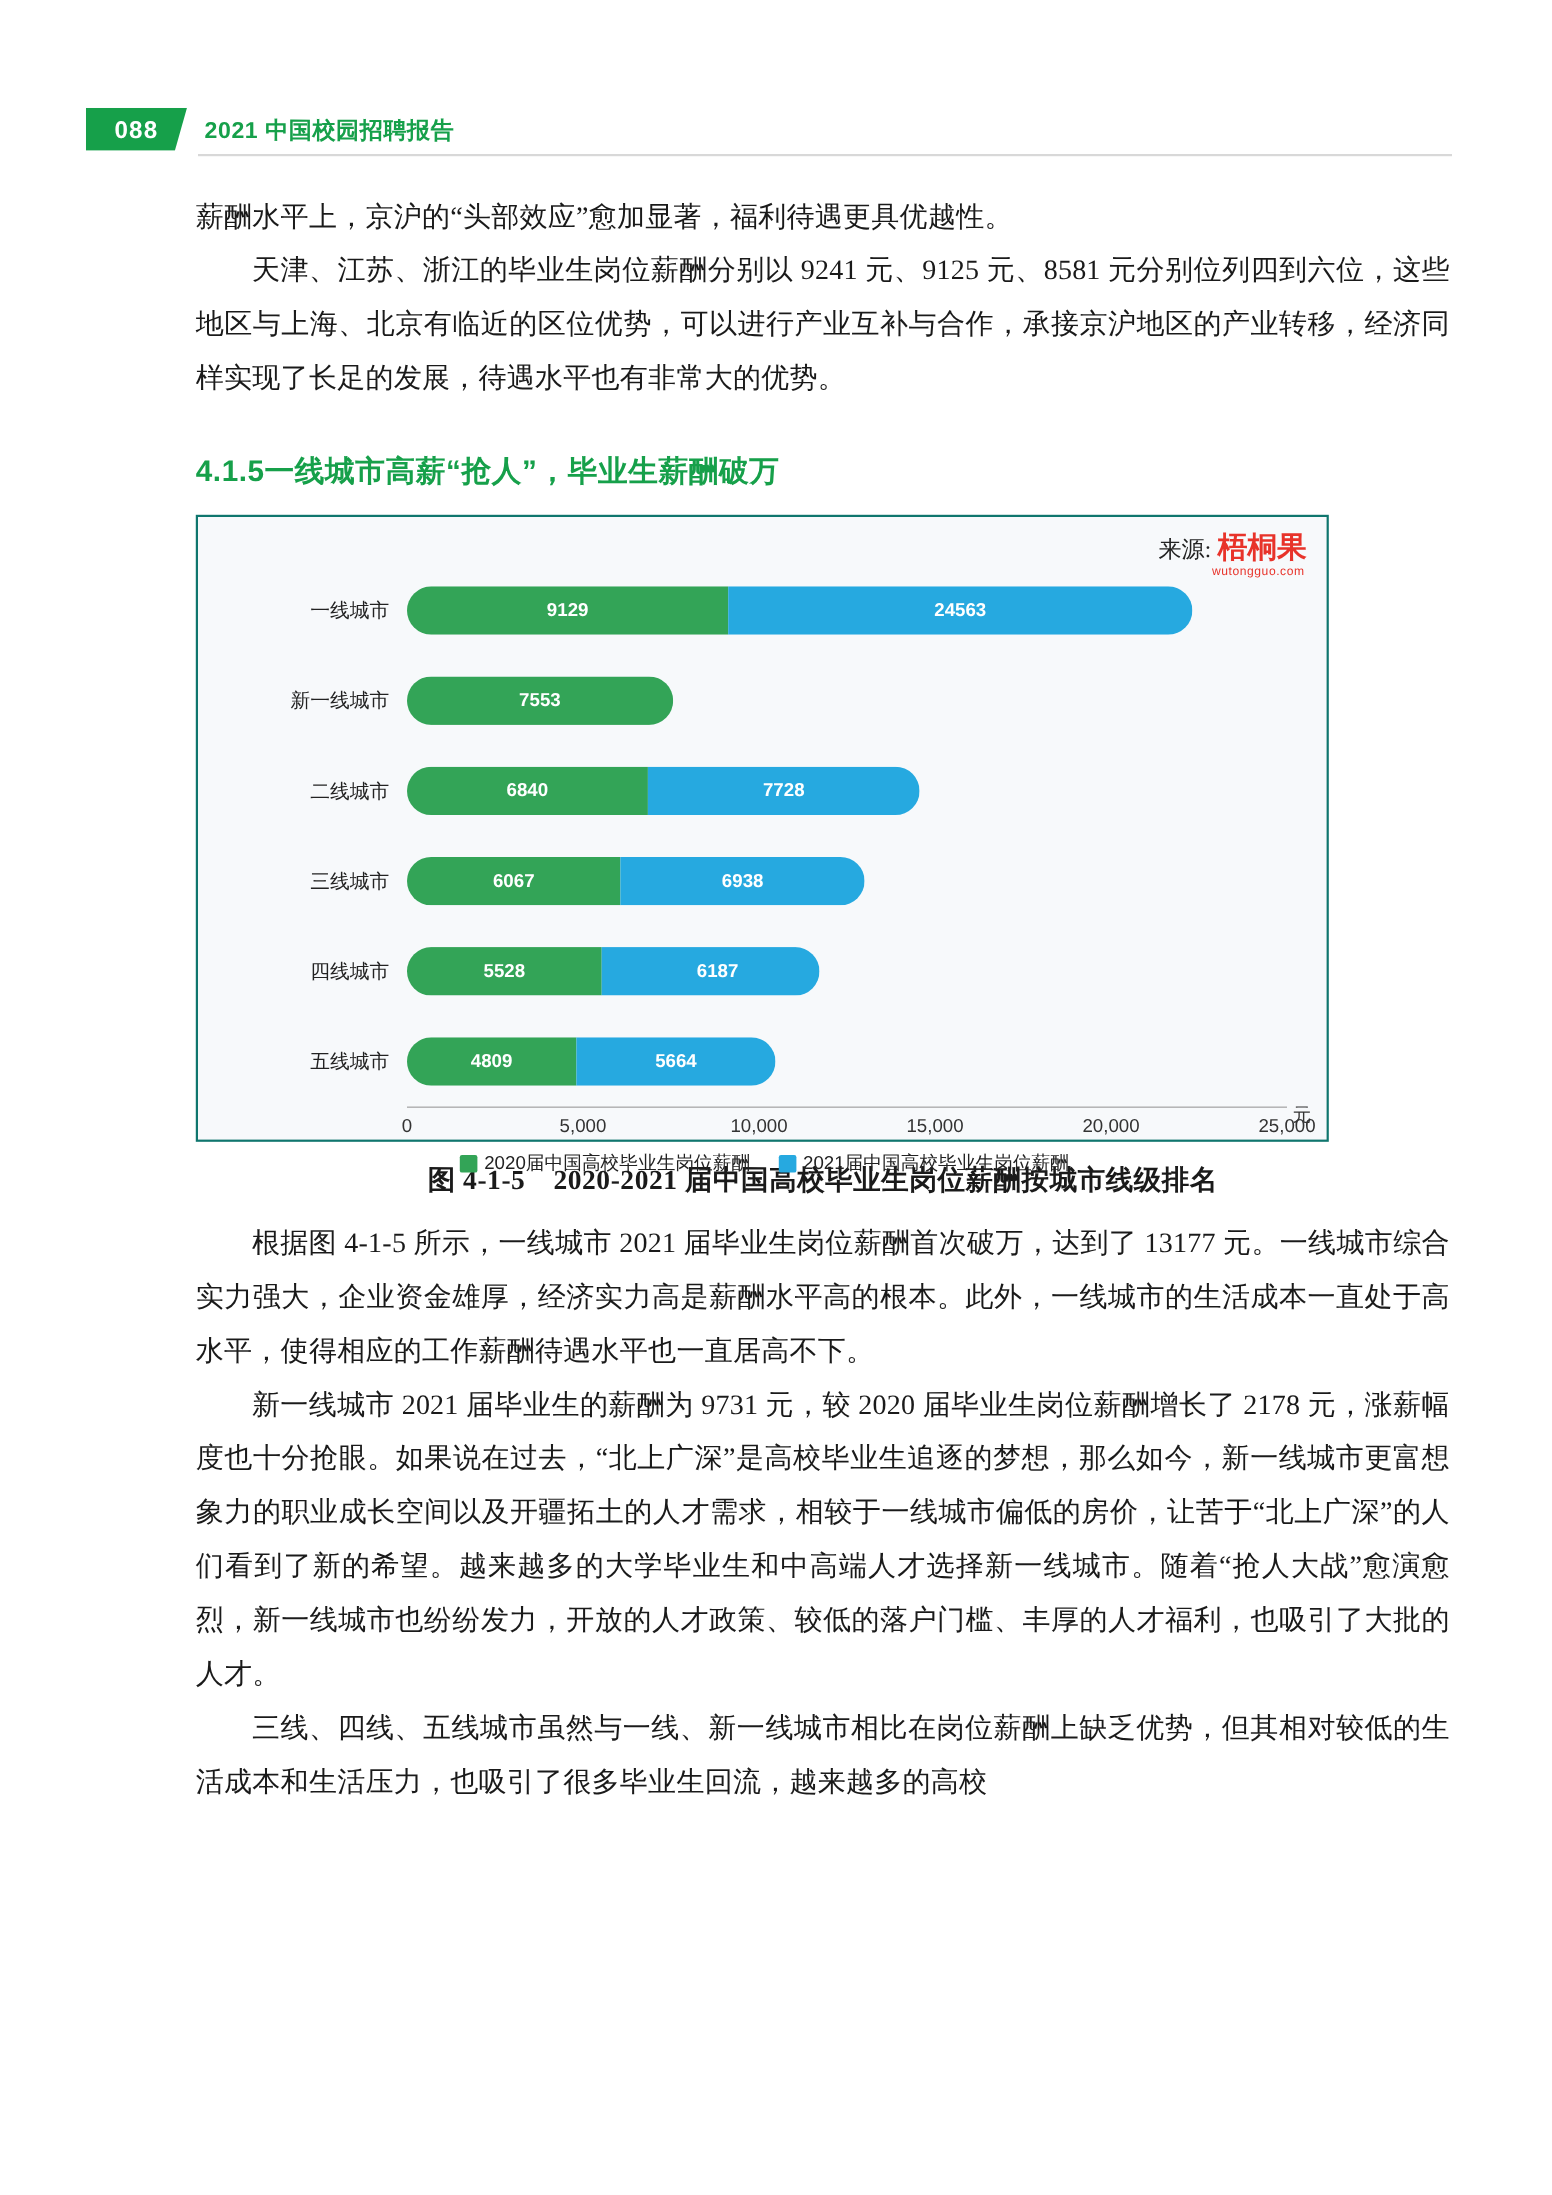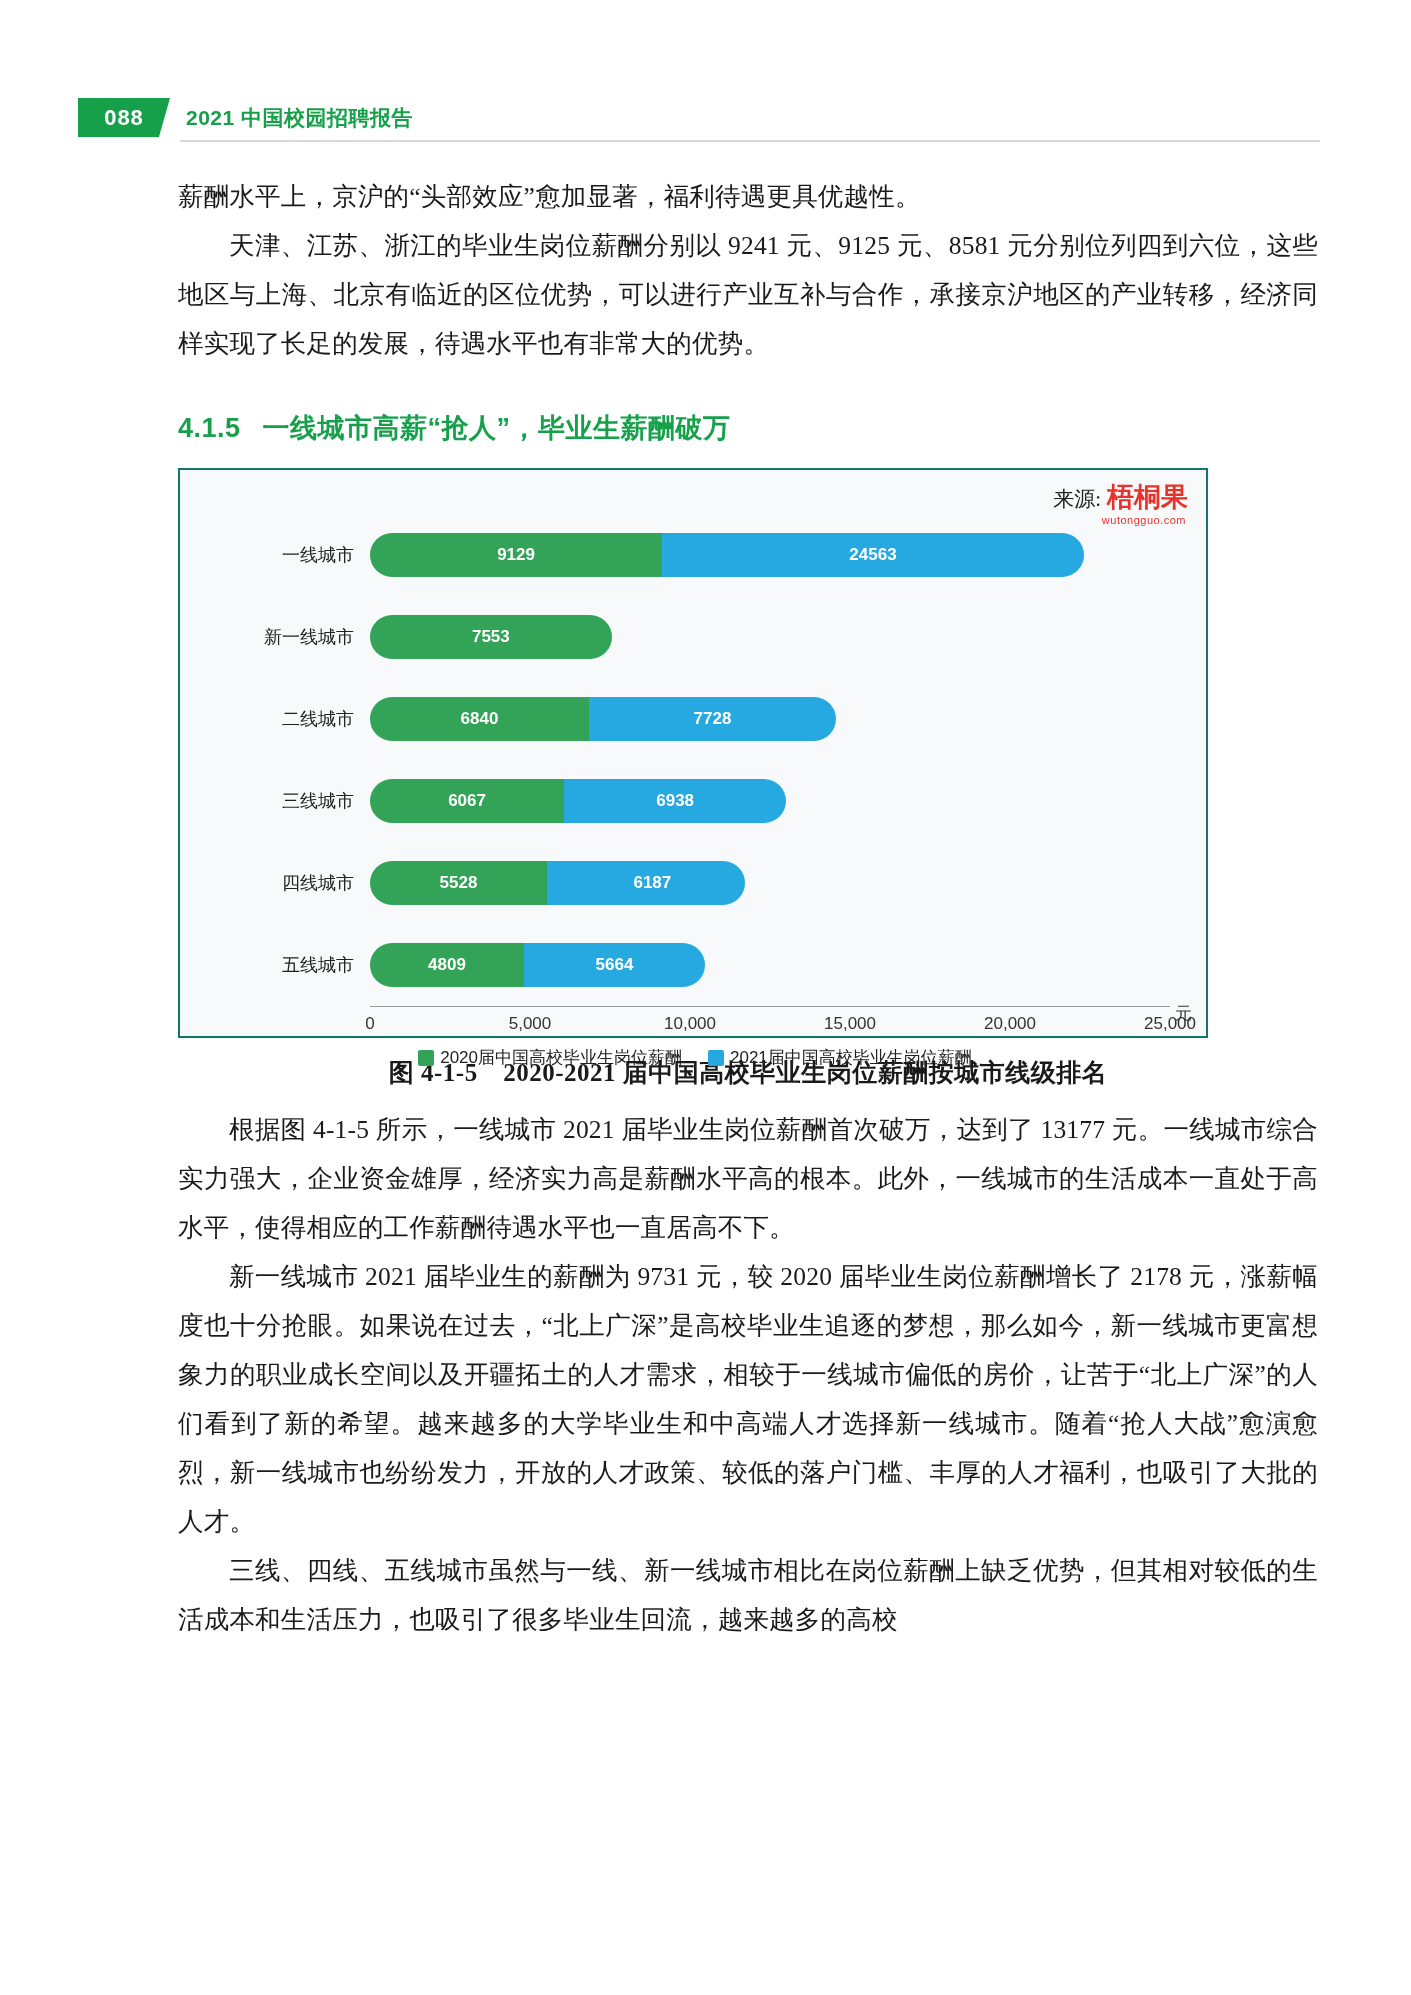--- a/index.html
+++ b/index.html
@@ -84,21 +84,21 @@
   
   .section-heading {
     font-family: "Liberation Sans", sans-serif;
     font-size: 27px;
     font-weight: bold;
     color: #16a04a;
     margin-top: 42px;
     margin-bottom: 0;
     letter-spacing: 0.5px;
   }
-  .section-heading .num { margin-right: 22px; }
+  .section-heading .num { }
 
   
   .figure {
     position: relative;
     margin-top: 22px;
     width: 1030px;
     height: 570px;
     background: #f7f9fb;
     border: 2px solid #0f766e;
     box-sizing: border-box;

